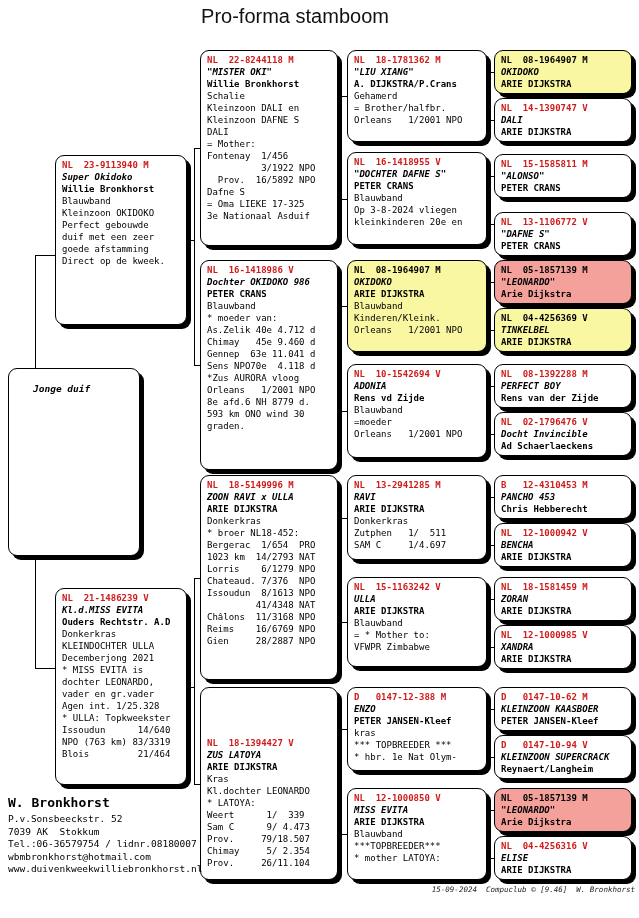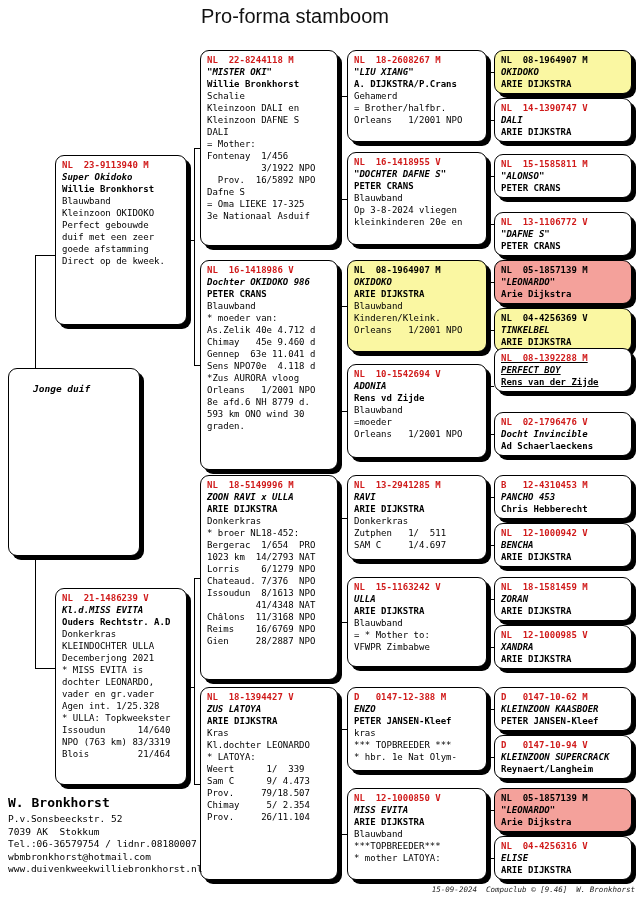--- a/index.html
+++ b/index.html
@@ -159,34 +159,34 @@
         <div class="pline">1023 km  14/2793 NAT</div>
         <div class="pline">Lorris    6/1279 NPO</div>
         <div class="pline">Chateaud. 7/376  NPO</div>
         <div class="pline">Issoudun  8/1613 NPO</div>
         <div class="pline">         41/4348 NAT</div>
         <div class="pline">Châlons  11/3168 NPO</div>
         <div class="pline">Reims    16/6769 NPO</div>
         <div class="pline">Gien     28/2887 NPO</div>
       </div>
       <div class="pbox" style="left: 200px; top: 687px; width: 138px; height: 193px;">
-        <div class="ring" style="color: rgb(208, 27, 27);">NL  18-1394427 V</div>
+        <div class="ring" style="color: rgb(208, 27, 27); margin-top: 46px;">NL  18-1394427 V</div>
         <div class="pname">ZUS LATOYA</div>
         <div class="powner">ARIE DIJKSTRA</div>
         <div class="pline">Kras</div>
         <div class="pline">Kl.dochter LEONARDO</div>
         <div class="pline">* LATOYA:</div>
         <div class="pline">Weert      1/  339</div>
         <div class="pline">Sam C      9/ 4.473</div>
         <div class="pline">Prov.     79/18.507</div>
         <div class="pline">Chimay     5/ 2.354</div>
         <div class="pline">Prov.     26/11.104</div>
       </div>
       <div class="pbox" style="left: 347px; top: 50px; width: 140px; height: 92px;">
-        <div class="ring" style="color: rgb(208, 27, 27);">NL  18-2608267 M</div>
+        <div class="ring" style="color: rgb(208, 27, 27);">NL  18-1781362 M</div>
         <div class="pname">"LIU XIANG"</div>
         <div class="powner">A. DIJKSTRA/P.Crans</div>
         <div class="pline">Gehamerd</div>
         <div class="pline">= Brother/halfbr.</div>
         <div class="pline">Orleans   1/2001 NPO</div>
       </div>
       <div class="pbox" style="left: 347px; top: 152px; width: 140px; height: 93px;">
         <div class="ring" style="color: rgb(208, 27, 27);">NL  16-1418955 V</div>
         <div class="pname">"DOCHTER DAFNE S"</div>
         <div class="powner">PETER CRANS</div>
@@ -265,21 +265,21 @@
       <div class="pbox" style="left: 494px; top: 260px; width: 138px; height: 44px; background: rgb(244, 161, 155);">
         <div class="ring" style="color: rgb(0, 0, 0);">NL  05-1857139 M</div>
         <div class="pname">"LEONARDO"</div>
         <div class="powner">Arie Dijkstra</div>
       </div>
       <div class="pbox" style="left: 494px; top: 308px; width: 138px; height: 44px; background: rgb(250, 247, 162);">
         <div class="ring" style="color: rgb(0, 0, 0);">NL  04-4256369 V</div>
         <div class="pname">TINKELBEL</div>
         <div class="powner">ARIE DIJKSTRA</div>
       </div>
-      <div class="pbox" style="left: 494px; top: 348px; width: 138px; height: 44px; text-decoration: underline;">
+      <div class="pbox" style="left: 494px; top: 364px; width: 138px; height: 44px;">
         <div class="ring" style="color: rgb(208, 27, 27);">NL  08-1392288 M</div>
         <div class="pname">PERFECT BOY</div>
         <div class="powner">Rens van der Zijde</div>
       </div>
       <div class="pbox" style="left: 494px; top: 412px; width: 138px; height: 44px;">
         <div class="ring" style="color: rgb(208, 27, 27);">NL  02-1796476 V</div>
         <div class="pname">Docht Invincible</div>
         <div class="powner">Ad Schaerlaeckens</div>
       </div>
       <div class="pbox" style="left: 494px; top: 475px; width: 138px; height: 44px;">

